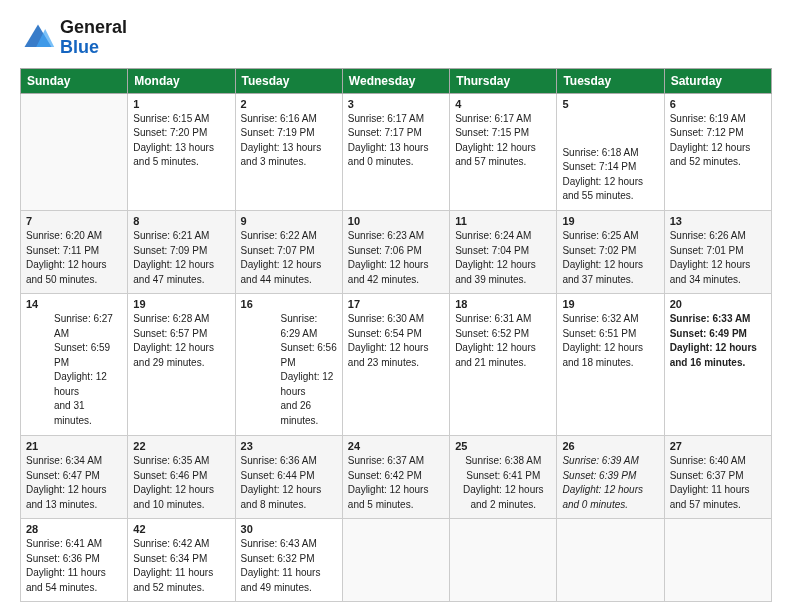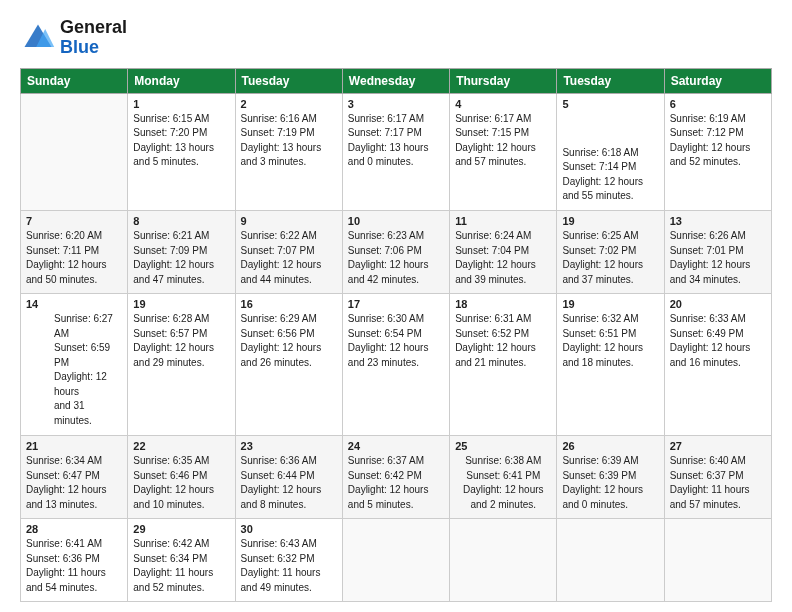--- a/index.html
+++ b/index.html
@@ -237,21 +237,21 @@
           </td>
           <td>
             <span class="day-num">19</span>
             <div class="day-info" style="white-space: pre-line;">Sunrise: 6:28 AM
 Sunset: 6:57 PM
 Daylight: 12 hours
 and 29 minutes.</div>
           </td>
           <td>
             <span class="day-num">16</span>
-            <div class="day-info" style="white-space: pre-line;">Sunrise: 6:29 AM
+            <div class="day-info" style="white-space: pre-line; margin-left: 40px;">Sunrise: 6:29 AM
 Sunset: 6:56 PM
 Daylight: 12 hours
 and 26 minutes.</div>
           </td>
           <td>
             <span class="day-num">17</span>
             <div class="day-info" style="white-space: pre-line;">Sunrise: 6:30 AM
 Sunset: 6:54 PM
 Daylight: 12 hours
 and 23 minutes.</div>
@@ -265,21 +265,21 @@
           </td>
           <td>
             <span class="day-num">19</span>
             <div class="day-info" style="white-space: pre-line;">Sunrise: 6:32 AM
 Sunset: 6:51 PM
 Daylight: 12 hours
 and 18 minutes.</div>
           </td>
           <td>
             <span class="day-num">20</span>
-            <div class="day-info" style="white-space: pre-line;">Sunrise: 6:33 AM
+            <div class="day-info" style="white-space: pre-line; font-weight: bold;">Sunrise: 6:33 AM
 Sunset: 6:49 PM
 Daylight: 12 hours
 and 16 minutes.</div>
           </td>
         </tr>
         <tr>
           <td>
             <span class="day-num">21</span>
             <div class="day-info" style="white-space: pre-line;">Sunrise: 6:34 AM
 Sunset: 6:47 PM
@@ -309,21 +309,21 @@
           </td>
           <td>
             <span class="day-num">25</span>
             <div class="day-info" style="white-space: pre-line; text-align: center;">Sunrise: 6:38 AM
 Sunset: 6:41 PM
 Daylight: 12 hours
 and 2 minutes.</div>
           </td>
           <td>
             <span class="day-num">26</span>
-            <div class="day-info" style="white-space: pre-line;">Sunrise: 6:39 AM
+            <div class="day-info" style="white-space: pre-line; font-style: italic;">Sunrise: 6:39 AM
 Sunset: 6:39 PM
 Daylight: 12 hours
 and 0 minutes.</div>
           </td>
           <td>
             <span class="day-num">27</span>
             <div class="day-info" style="white-space: pre-line;">Sunrise: 6:40 AM
 Sunset: 6:37 PM
 Daylight: 11 hours
 and 57 minutes.</div>
@@ -331,21 +331,21 @@
         </tr>
         <tr>
           <td>
             <span class="day-num">28</span>
             <div class="day-info" style="white-space: pre-line;">Sunrise: 6:41 AM
 Sunset: 6:36 PM
 Daylight: 11 hours
 and 54 minutes.</div>
           </td>
           <td>
-            <span class="day-num">29</span>
+            <span class="day-num">42</span>
             <div class="day-info" style="white-space: pre-line;">Sunrise: 6:42 AM
 Sunset: 6:34 PM
 Daylight: 11 hours
 and 52 minutes.</div>
           </td>
           <td>
             <span class="day-num">30</span>
             <div class="day-info" style="white-space: pre-line;">Sunrise: 6:43 AM
 Sunset: 6:32 PM
 Daylight: 11 hours

